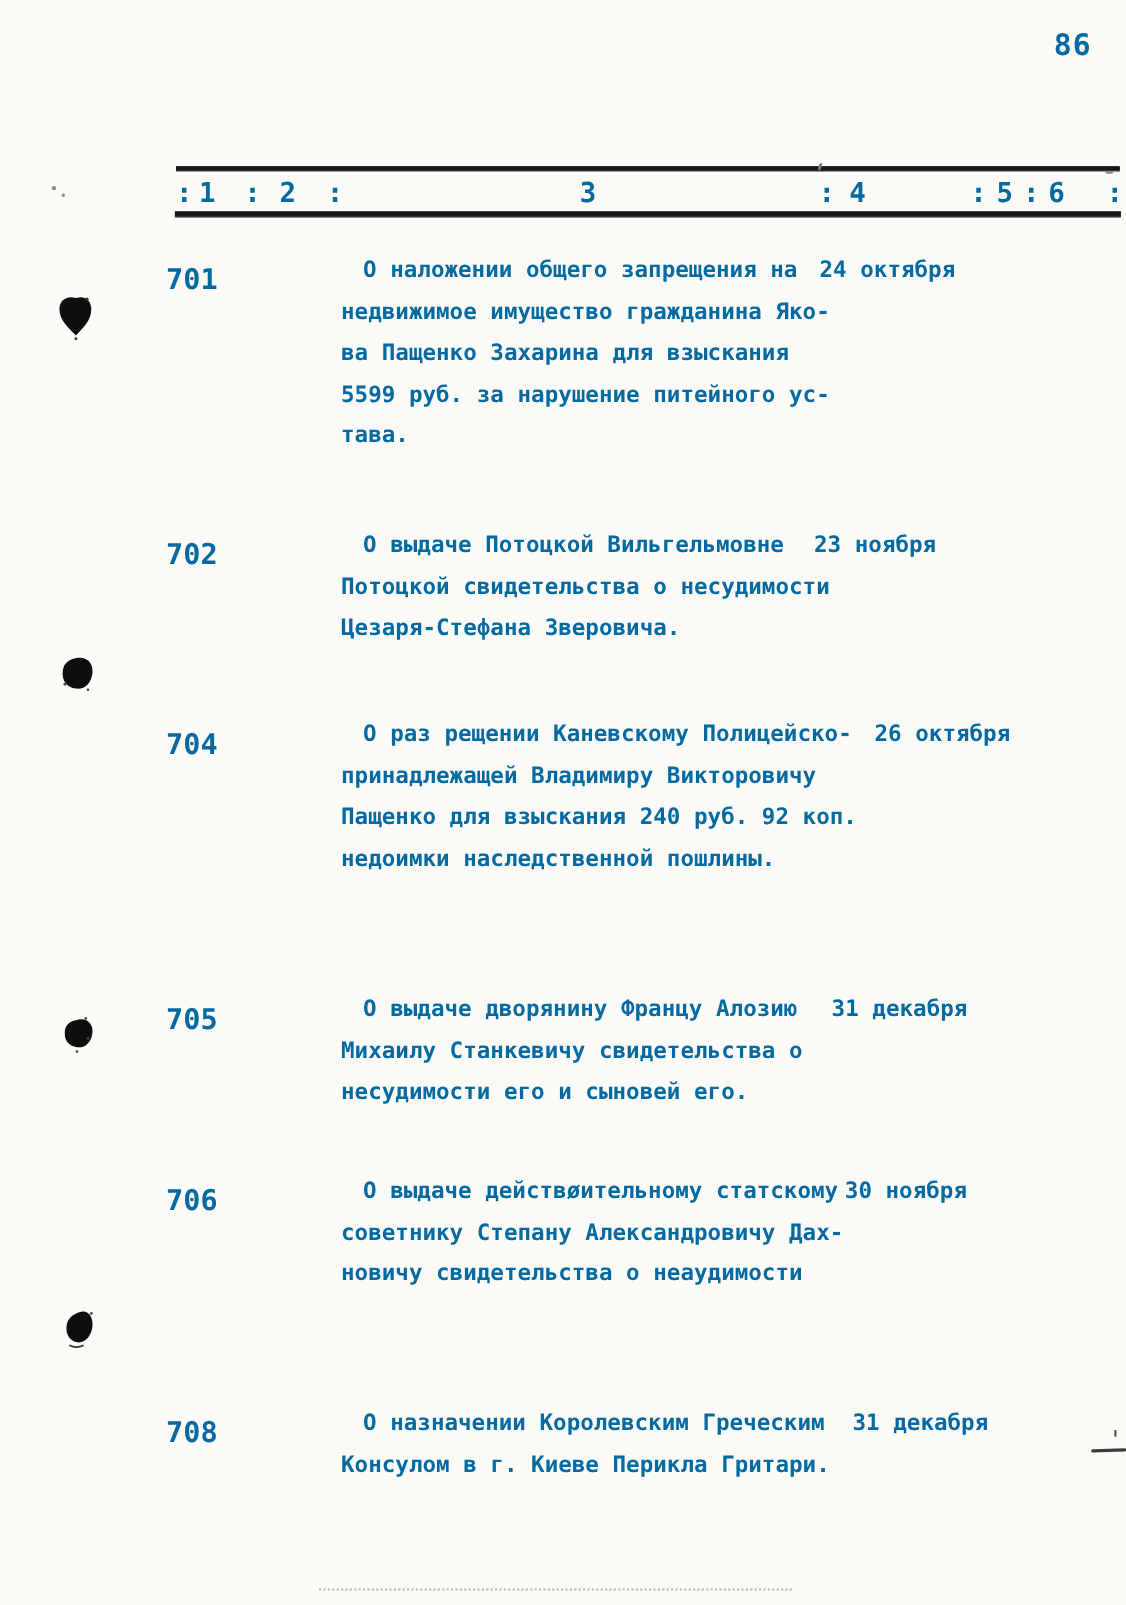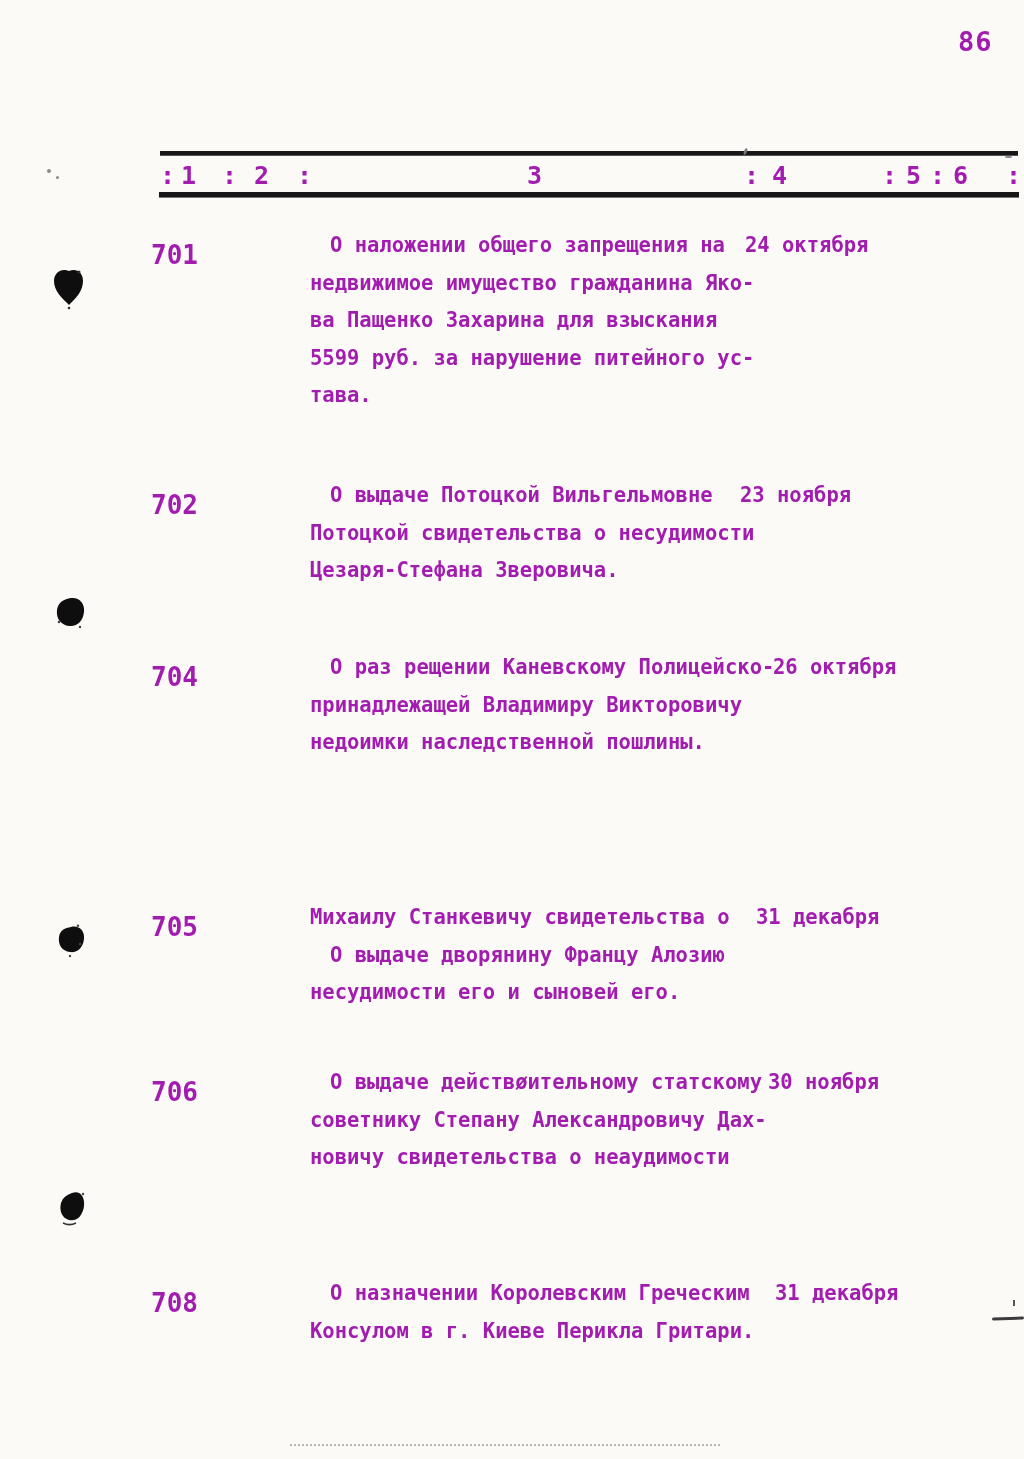--- a/index.html
+++ b/index.html
@@ -1,20 +1,20 @@
 <!DOCTYPE html>
 <html><head>
 <meta charset="utf-8">
 <style>
   html,body { margin:0; padding:0; }
   .page {
     position:relative; width:1024px; height:1459px;
     background:#fbfaf7;
     font-family:"DejaVu Sans Mono", monospace;
-    color:#a21caf; overflow:hidden;
+    color:#0369a1; overflow:hidden;
   }
   
   .page-number { position:absolute; left:958px; top:26px; font-size:27px; font-weight:bold; letter-spacing:1px; }
 
   
   .rule { position:absolute; background:#171717; }
   .rule-top    { left:160px; top:151px; width:858px; height:4px; box-shadow:0 1px 0 #555; }
   .rule-bottom { left:159px; top:192px; width:860px; height:5px; box-shadow:0 1px 0 #777; }
   .hcell { position:absolute; top:161px; font-size:25px; font-weight:bold; }
   .c0{left:160px}.c1{left:181px}.c2{left:222px}.c3{left:254px}.c4{left:297px}
@@ -89,34 +89,35 @@
     <div class="date" style="left:740px">23 ноября</div>
     <div class="lines">
       <div class="line first">О выдаче Потоцкой Вильгельмовне</div>
       <div class="line">Потоцкой свидетельства о несудимости</div>
       <div class="line">Цезаря-Стефана Зверовича.</div>
     </div>
   </div>
 
   <div class="entry" style="top:649px">
     <div class="num">704</div>
-    <div class="date" style="left:773px">26 октября</div>
+    <div class="date" style="left:795px">26 октября</div>
     <div class="lines">
       <div class="line first">О раз рещении Каневскому Полицейско-</div>
       <div class="line">принадлежащей Владимиру Викторовичу</div>
+      <div class="line">Пащенко для взыскания 240 руб. 92 коп.</div>
       <div class="line">недоимки наследственной пошлины.</div>
     </div>
   </div>
 
   <div class="entry" style="top:899px">
     <div class="num">705</div>
     <div class="date" style="left:756px">31 декабря</div>
     <div class="lines">
+      <div class="line first">О выдаче дворянину Францу Алозию</div>
       <div class="line">Михаилу Станкевичу свидетельства о</div>
-      <div class="line first">О выдаче дворянину Францу Алозию</div>
       <div class="line">несудимости его и сыновей его.</div>
     </div>
   </div>
 
   <div class="entry" style="top:1064px">
     <div class="num">706</div>
     <div class="date" style="left:768px">30 ноября</div>
     <div class="lines">
       <div class="line first">О выдаче действøительному статскому</div>
       <div class="line">советнику Степану Александровичу Дах-</div>

